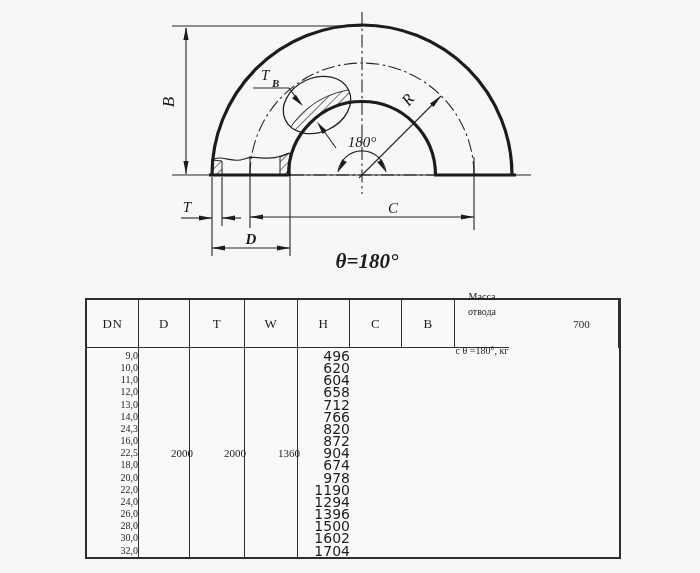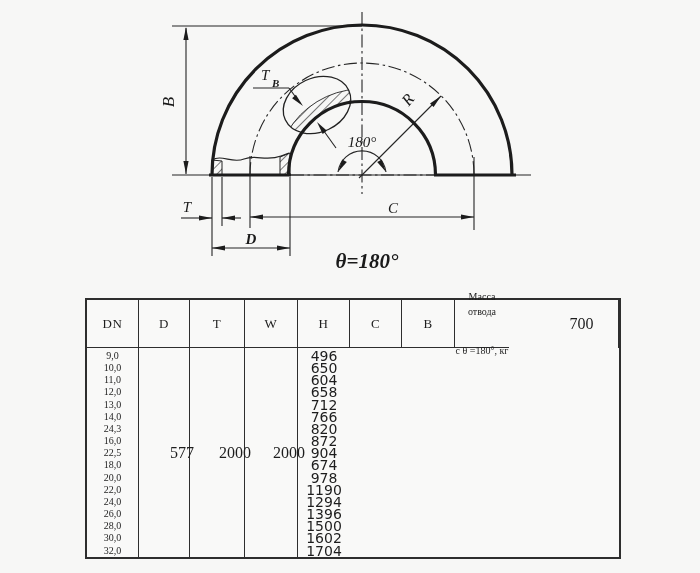--- a/index.html
+++ b/index.html
@@ -30,25 +30,25 @@
     display:flex;align-items:center;justify-content:center;
     font-size:13px;letter-spacing:.5px;
   }
   .mass-header{
     display:flex;flex-direction:column;align-items:center;justify-content:center;
     font-size:10px;line-height:15px;text-align:center;gap:24px;
   }
   .last-col{border-right:none;}
   .vc{
     display:flex;align-items:center;justify-content:center;
-    font-size:16px;
+    font-size:11px;
     margin-left:36px;
   }
   .list-cell{
-    text-align:center;padding-top:2px;
+    text-align:right;padding-top:2px;
     font-size:10px;line-height:12.15px;
   }
   .mass-list{
     font-family:"DejaVu Sans",sans-serif;
     font-size:14px;line-height:12.15px;
   }
 </style>
 </head>
 <body>
 
@@ -158,26 +158,26 @@
       <div>22,5</div>
       <div>18,0</div>
       <div>20,0</div>
       <div>22,0</div>
       <div>24,0</div>
       <div>26,0</div>
       <div>28,0</div>
       <div>30,0</div>
       <div>32,0</div>
     </div>
-  <div class="vc">577</div>
   <div class="vc">2000</div>
   <div class="vc">2000</div>
+  <div class="vc">1360</div>
   <div class="list-cell mass-list last-col">
       <div>496</div>
-      <div>650</div>
+      <div>620</div>
       <div>604</div>
       <div>658</div>
       <div>712</div>
       <div>766</div>
       <div>820</div>
       <div>872</div>
       <div>904</div>
       <div>674</div>
       <div>978</div>
       <div>1190</div>

